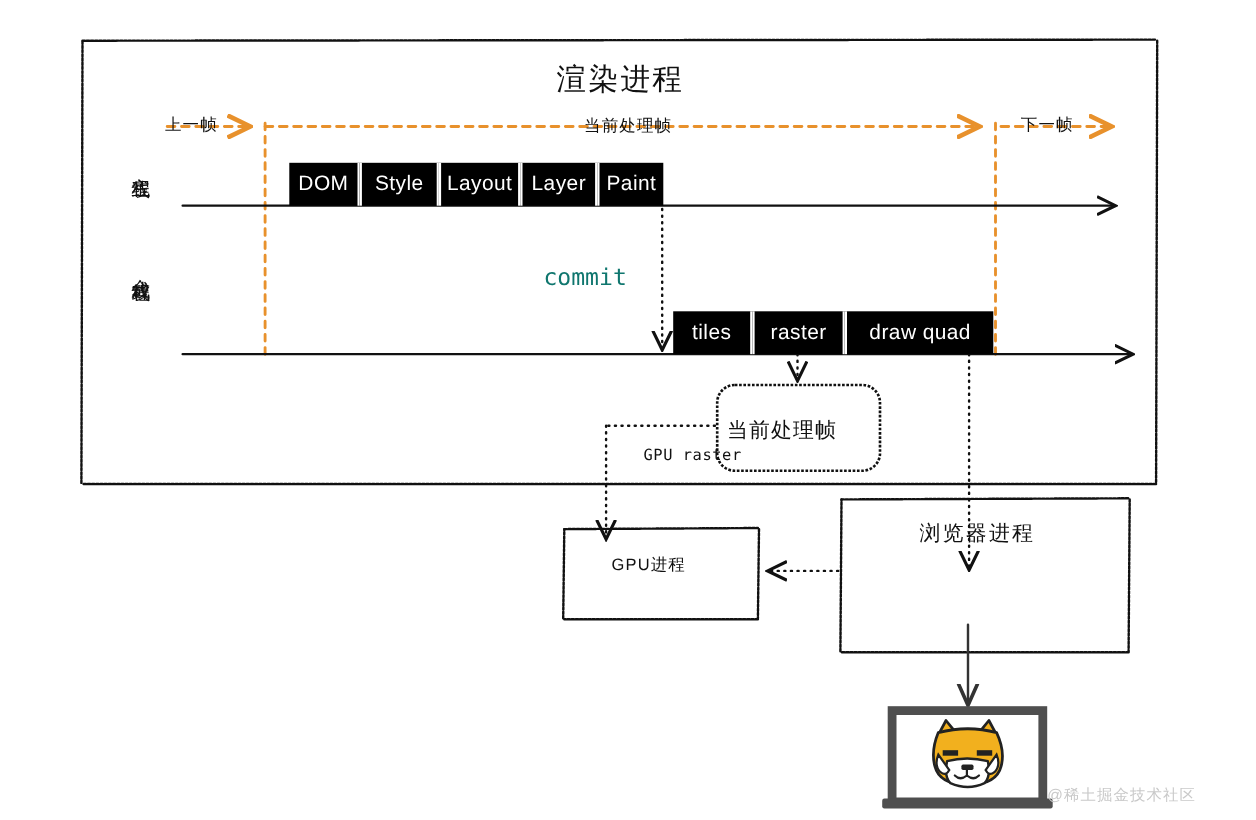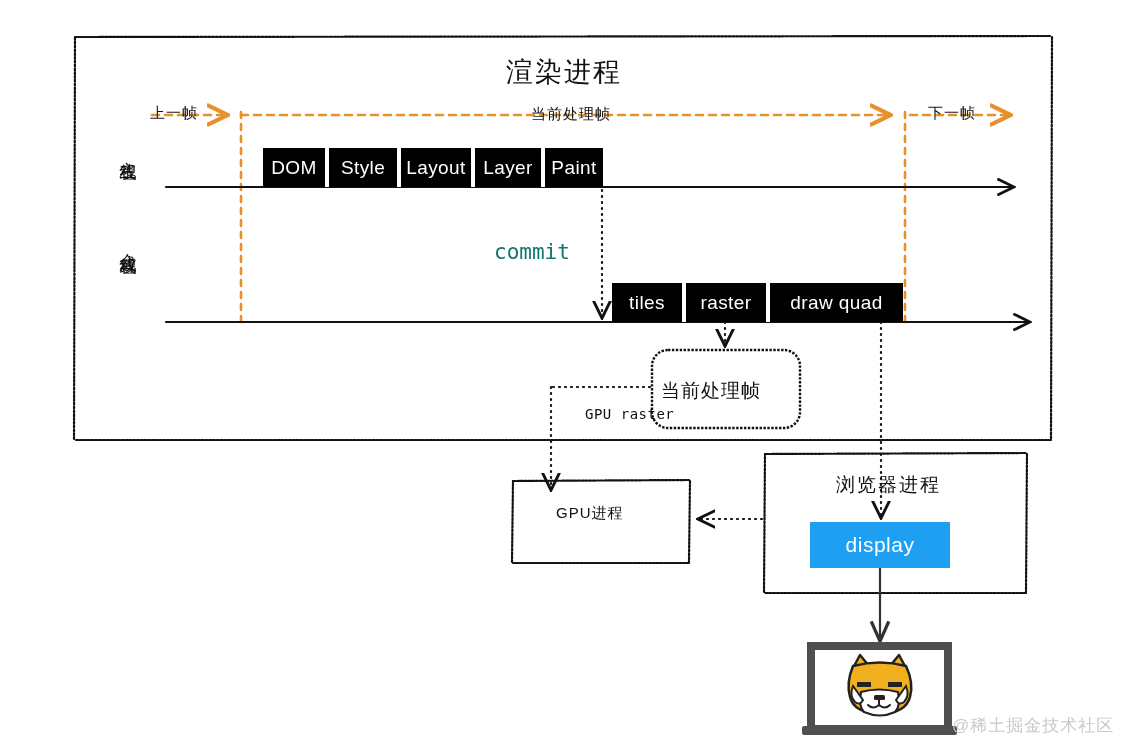--- a/index.html
+++ b/index.html
@@ -36,21 +36,21 @@
   .boxtext{font-size:15px;color:#111;letter-spacing:1px;}
   .boxtext-cjk{font-size:19px;color:#111;letter-spacing:2px;}
   .pool-text{font-size:19px;color:#111;letter-spacing:1px;}
 
   
   .display-chip{position:absolute;background:#1E9FF2;color:#fff;
        display:flex;align-items:center;justify-content:center;
        font-size:21px;letter-spacing:.5px;}
 
   
-  .watermark{font-size:17px;color:#c9c9c9;letter-spacing:1px;}
+  .watermark{font-size:14px;color:#c9c9c9;letter-spacing:1px;}
 </style>
 </head>
 <body>
 
 <div id="stage">
 
   <svg id="art" viewBox="0 0 1142 745" xmlns="http://www.w3.org/2000/svg">
     <defs>
       <marker id="ar-blk" markerWidth="9" markerHeight="9" refX="7" refY="4.5" orient="auto" markerUnits="strokeWidth">
         <path d="M0,0.6 L8,4.5 L0,8.4" fill="none" stroke="#111" stroke-width="1.3"></path>
@@ -182,17 +182,16 @@
   <div class="chip last" style="left:768px;top:283px;width:135px;height:39px;">draw quad</div>
 
   <div class="lbl pool-text" style="left:661px;top:378px;">当前处理帧</div>
 
   <div class="lbl gpu-raster" style="left:556px;top:406px;">GPU raster</div>
 
   <div class="lbl boxtext" style="left:556px;top:504px;">GPU进程</div>
 
   <div class="lbl boxtext-cjk" style="left:836px;top:472px;">浏览器进程</div>
 
-  <div class="display-chip" style="left:810px;top:522px;width:140px;height:46px;">display</div>
 
   <div class="lbl watermark" style="left:952px;top:714px;">@稀土掘金技术社区</div>
 
 </div>
 
 </body></html>

